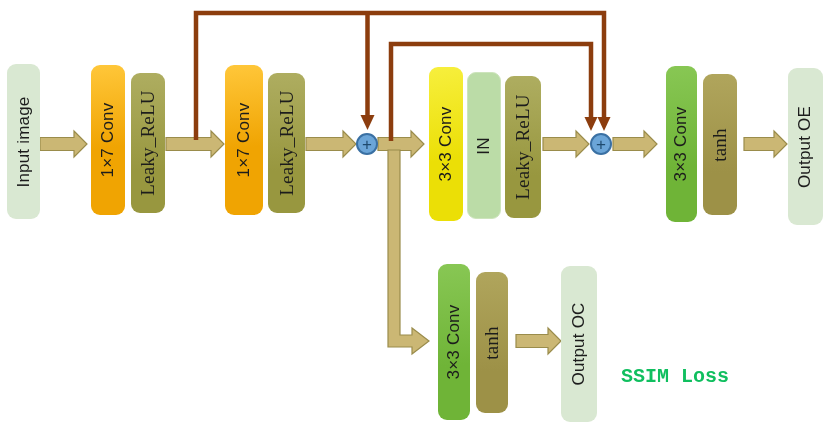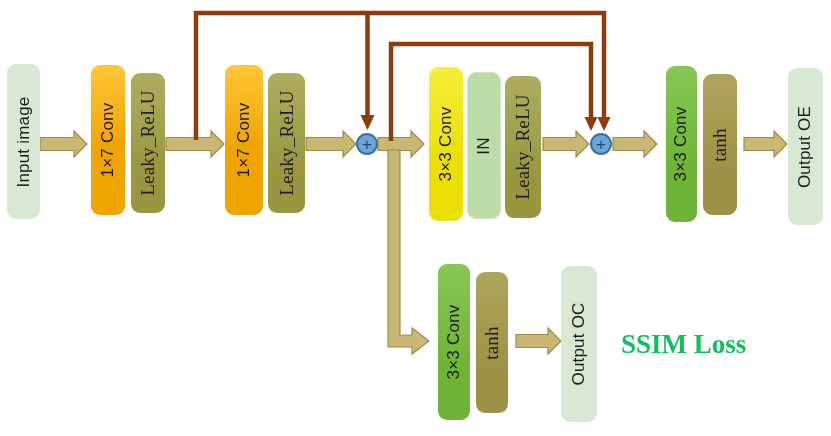--- a/index.html
+++ b/index.html
@@ -36,24 +36,25 @@
     width:22px;height:22px;border-radius:50%;
     background:var(--add-fill);
     border:2px solid var(--add-border);
     box-sizing:border-box;
     display:flex;align-items:center;justify-content:center;
     color:var(--add-plus);
     font-size:17px;line-height:1;font-family:"Liberation Sans",sans-serif;
   }
   .loss{
     position:absolute;z-index:2;
-    font-family:Liberation Serif, serif;
-    font-weight:bold;font-size:27px;
+    font-family:Liberation Mono, monospace;
+    font-weight:bold;font-size:20px;
     color:var(--loss-green);
     white-space:nowrap;
+    margin-top:36px;
   }
 </style>
 </head>
 <body>
 
 <div class="canvas">
 
   <svg class="connectors" width="831" height="436" viewBox="0 0 831 436">
 
     <g fill="var(--arrow-tan)" stroke="var(--arrow-tan-border)" stroke-width="1.2">

